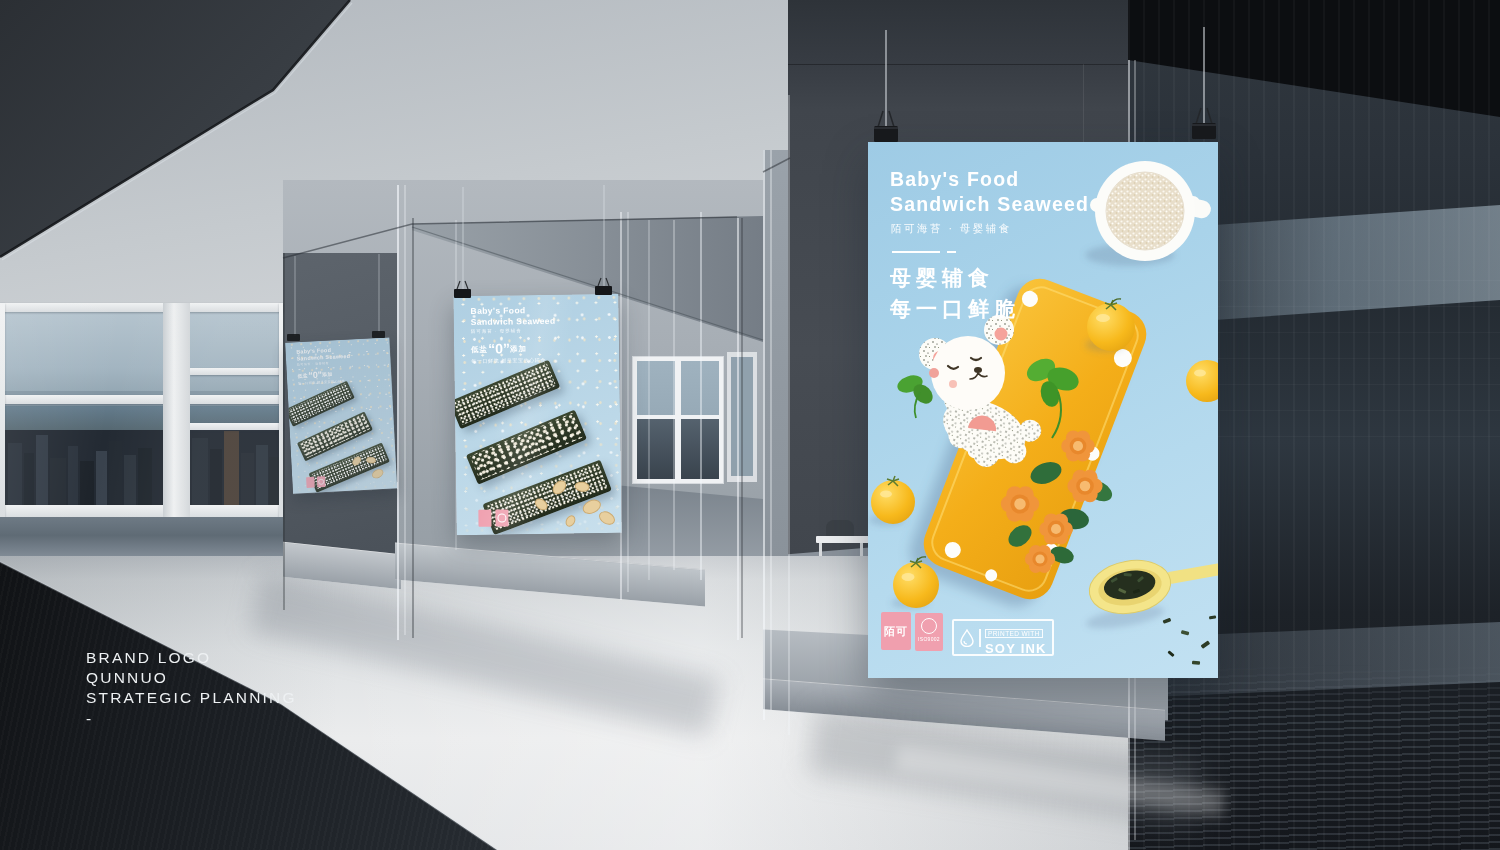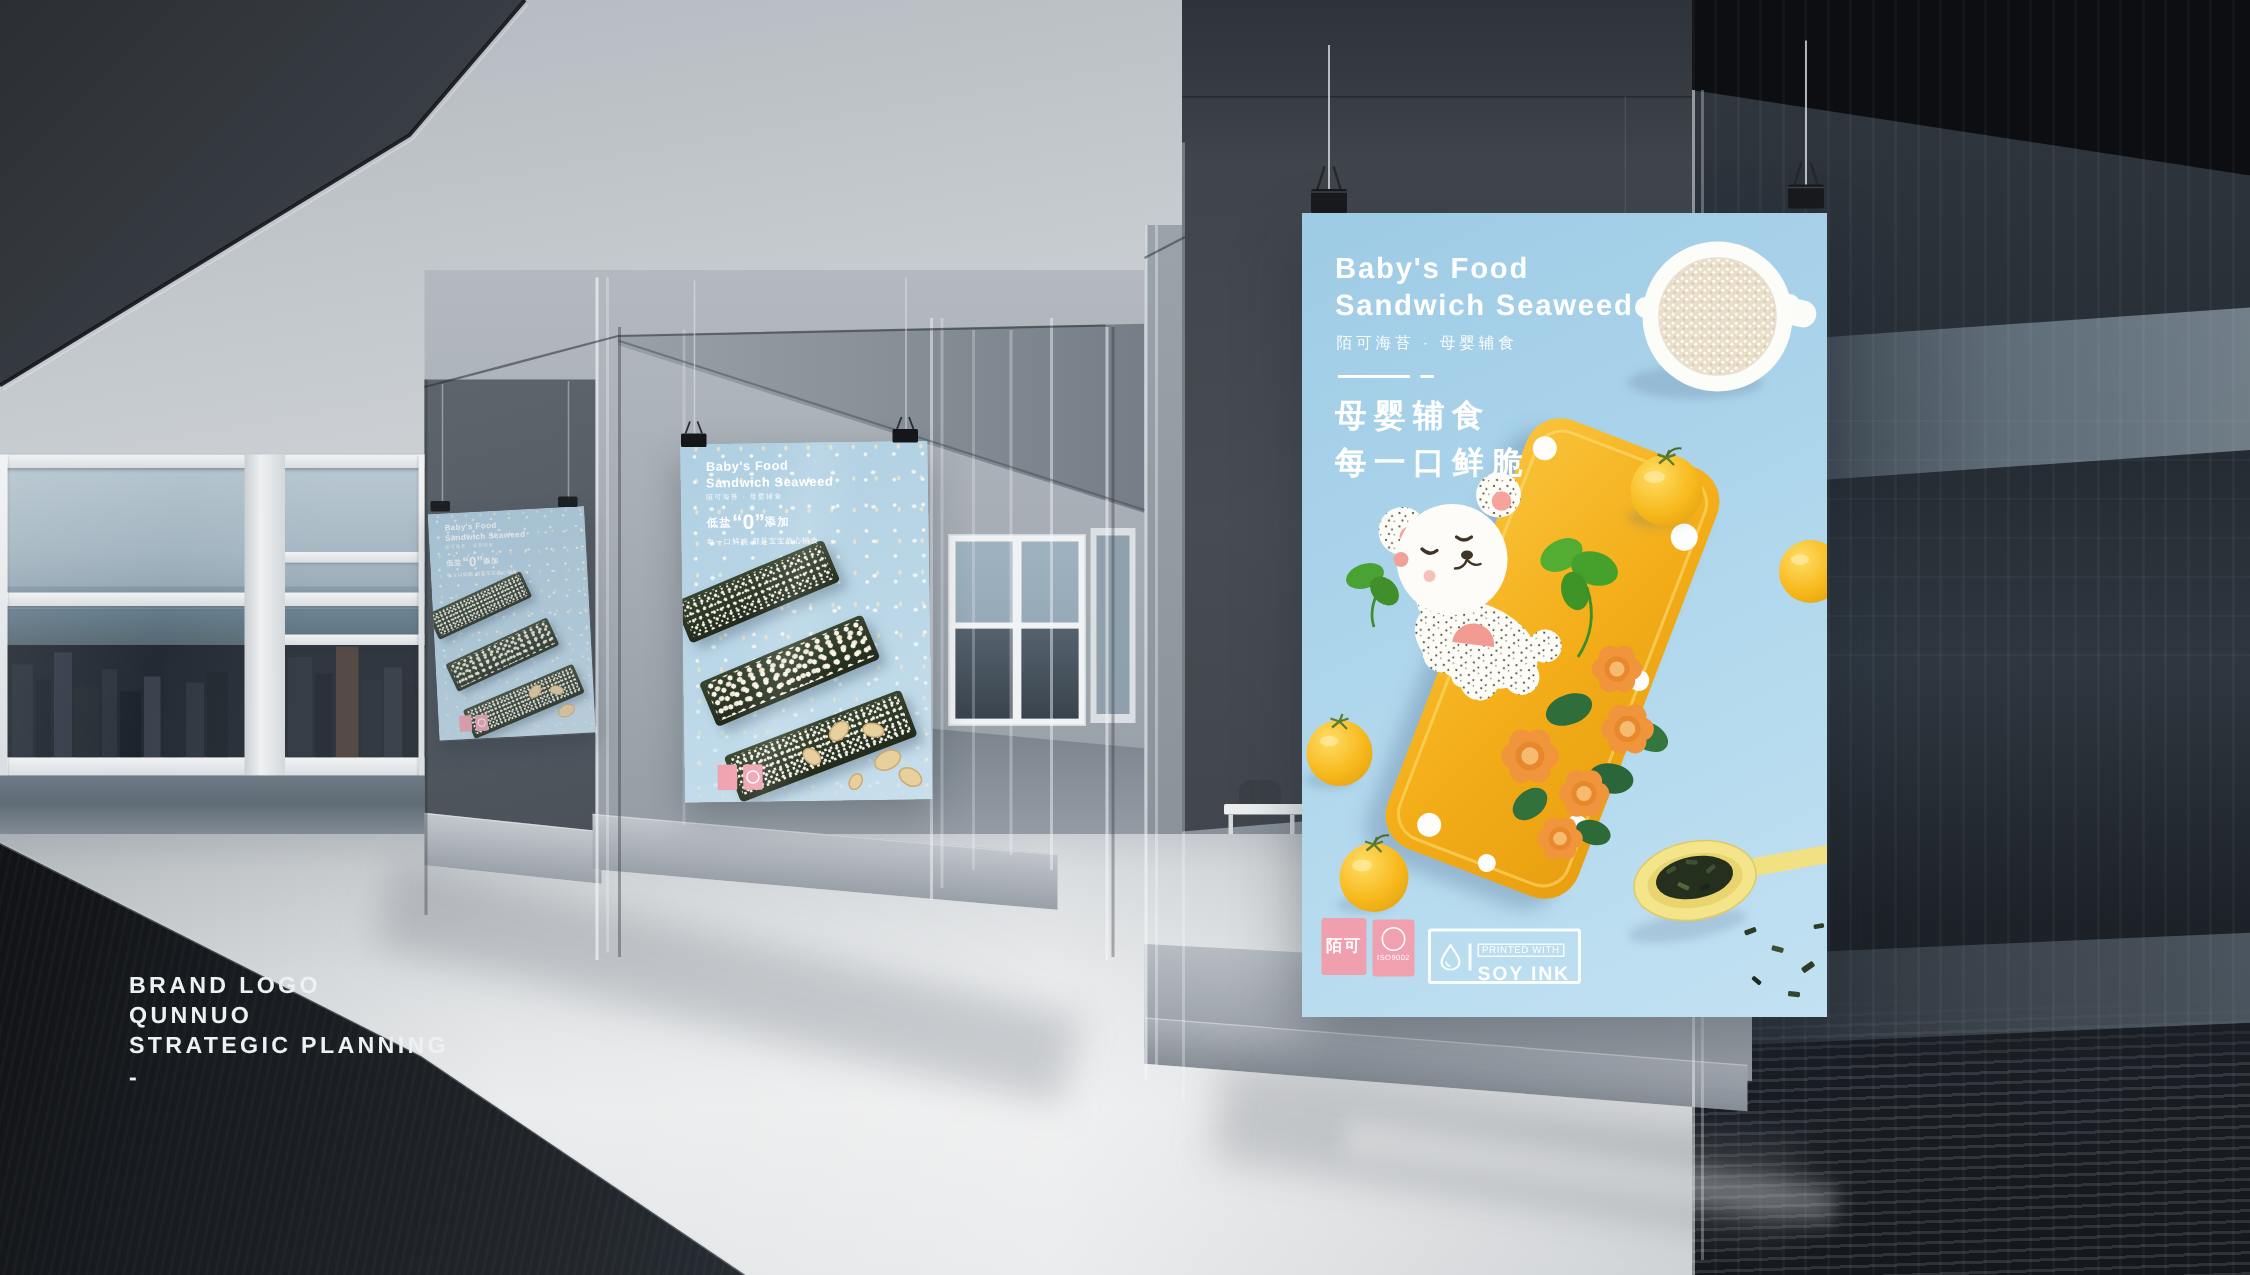--- a/index.html
+++ b/index.html
@@ -95,21 +95,21 @@
     background:linear-gradient(180deg,#b6bcc2,#959ca3);}
   .base-main{left:763px;top:694px;width:402px;height:30px;transform:skewY(4.5deg);
     background:linear-gradient(180deg,#aab0b7,#878e96);border-top:1px solid rgba(255,255,255,.55);}
 
   
   .wedge{left:0;top:540px;width:700px;height:310px;
     background:repeating-linear-gradient(102deg,rgba(255,255,255,.025) 0 2px,transparent 2px 6px),
                linear-gradient(115deg,#101215 0%,#1d2126 45%,#262b31 75%,#15181c 100%);
     clip-path:polygon(0 7.1%,40.1% 52.9%,71% 100%,0 100%);}
   .credits{left:86px;top:648px;width:340px;z-index:15;color:#eef1f3;}
-  .credit-line{font-size:15.5px;letter-spacing:2.2px;line-height:20.2px;font-weight:700;}
+  .credit-line{font-size:15.5px;letter-spacing:2.2px;line-height:20.2px;font-weight:400;}
 
   
   .gv{position:absolute;width:2px;}
 
   
   .poster{z-index:20;overflow:hidden;}
   .poster-main{left:868px;top:142px;width:350px;height:536px;
     background:linear-gradient(155deg,#9ecbe5 0%,#a9d3ea 35%,#b5daee 65%,#c2e1f2 100%);
     box-shadow:0 18px 40px rgba(30,40,50,.38);}
   .pm-art{position:absolute;left:0;top:0;}

